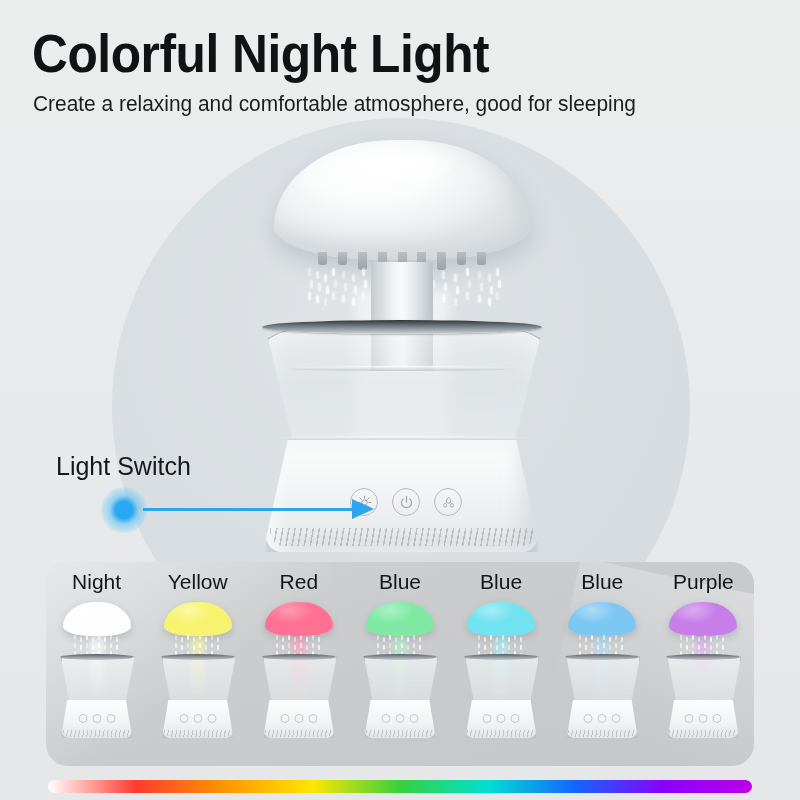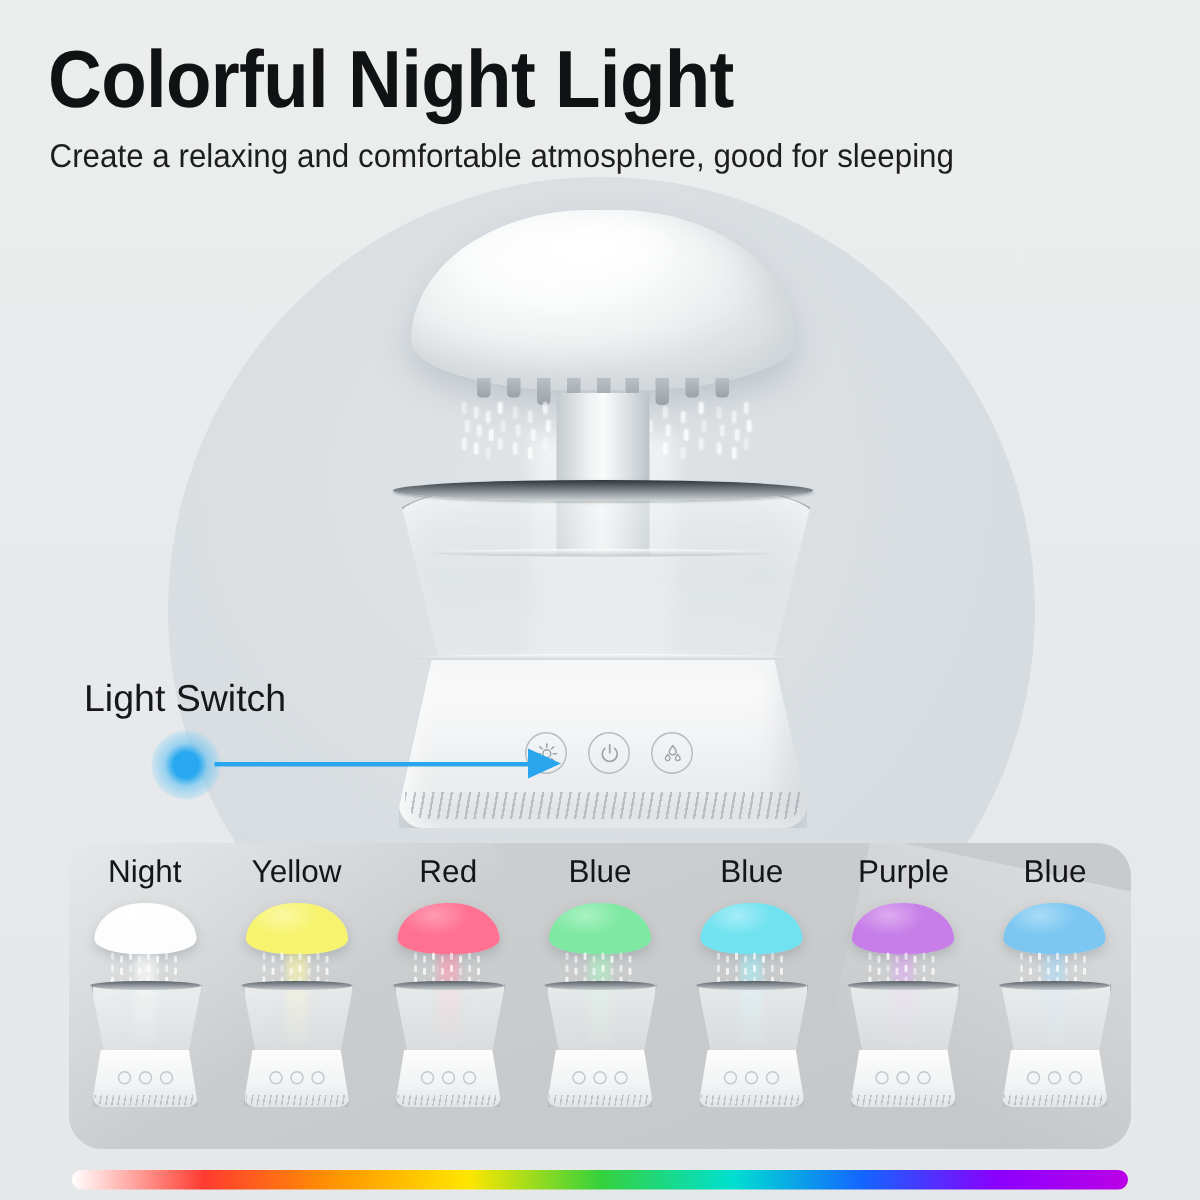--- a/index.html
+++ b/index.html
@@ -576,20 +576,62 @@
             <div class="mini-base"></div>
             <div class="mini-dots">
               <i></i>
               <i></i>
               <i></i>
             </div>
             <div class="mini-vents"></div>
           </div>
         </div>
         <div class="swatch">
+          <div class="sw-label">Blue</div>
+          <div class="mini">
+            <div class="mini-col" style="background: linear-gradient(rgb(170, 220, 247), rgba(255, 255, 255, 0.1));"></div>
+            <div class="mini-cap" style="background: radial-gradient(62% 72% at 36% 24%, rgb(170, 220, 247) 0%, rgb(124, 199, 242) 55%, rgb(124, 199, 242) 100%);"></div>
+            <div class="mini-rain">
+              <i style="left: 2px; top: 1px; opacity: 0.5;"></i>
+              <i style="left: 2px; top: 9px; opacity: 0.66;"></i>
+              <i style="left: 2px; top: 17px; opacity: 0.82;"></i>
+              <i style="left: 8px; top: 3px; opacity: 0.66;"></i>
+              <i style="left: 8px; top: 11px; opacity: 0.82;"></i>
+              <i style="left: 8px; top: 19px; opacity: 0.5;"></i>
+              <i style="left: 14px; top: 1px; opacity: 0.82;"></i>
+              <i style="left: 14px; top: 9px; opacity: 0.5;"></i>
+              <i style="left: 14px; top: 17px; opacity: 0.66;"></i>
+              <i style="left: 20px; top: 3px; opacity: 0.5;"></i>
+              <i style="left: 20px; top: 11px; opacity: 0.66;"></i>
+              <i style="left: 20px; top: 19px; opacity: 0.82;"></i>
+              <i style="left: 26px; top: 1px; opacity: 0.66;"></i>
+              <i style="left: 26px; top: 9px; opacity: 0.82;"></i>
+              <i style="left: 26px; top: 17px; opacity: 0.5;"></i>
+              <i style="left: 32px; top: 3px; opacity: 0.82;"></i>
+              <i style="left: 32px; top: 11px; opacity: 0.5;"></i>
+              <i style="left: 32px; top: 19px; opacity: 0.66;"></i>
+              <i style="left: 38px; top: 1px; opacity: 0.5;"></i>
+              <i style="left: 38px; top: 9px; opacity: 0.66;"></i>
+              <i style="left: 38px; top: 17px; opacity: 0.82;"></i>
+              <i style="left: 44px; top: 3px; opacity: 0.66;"></i>
+              <i style="left: 44px; top: 11px; opacity: 0.82;"></i>
+              <i style="left: 44px; top: 19px; opacity: 0.5;"></i>
+            </div>
+            <div class="mini-tank"></div>
+            <div class="mini-rim"></div>
+            <div class="mini-base"></div>
+            <div class="mini-dots">
+              <i></i>
+              <i></i>
+              <i></i>
+            </div>
+            <div class="mini-vents"></div>
+          </div>
+        </div>
+        <div class="swatch">
           <div class="sw-label">Purple</div>
           <div class="mini">
             <div class="mini-col" style="background: linear-gradient(rgb(220, 171, 240), rgba(255, 255, 255, 0.1));"></div>
             <div class="mini-cap" style="background: radial-gradient(62% 72% at 36% 24%, rgb(220, 171, 240) 0%, rgb(199, 126, 232) 55%, rgb(199, 126, 232) 100%);"></div>
             <div class="mini-rain">
               <i style="left: 2px; top: 1px; opacity: 0.5;"></i>
               <i style="left: 2px; top: 9px; opacity: 0.66;"></i>
               <i style="left: 2px; top: 17px; opacity: 0.82;"></i>
               <i style="left: 8px; top: 3px; opacity: 0.66;"></i>
               <i style="left: 8px; top: 11px; opacity: 0.82;"></i>
@@ -617,60 +659,18 @@
             <div class="mini-rim"></div>
             <div class="mini-base"></div>
             <div class="mini-dots">
               <i></i>
               <i></i>
               <i></i>
             </div>
             <div class="mini-vents"></div>
           </div>
         </div>
-        <div class="swatch">
-          <div class="sw-label">Blue</div>
-          <div class="mini">
-            <div class="mini-col" style="background: linear-gradient(rgb(170, 220, 247), rgba(255, 255, 255, 0.1));"></div>
-            <div class="mini-cap" style="background: radial-gradient(62% 72% at 36% 24%, rgb(170, 220, 247) 0%, rgb(124, 199, 242) 55%, rgb(124, 199, 242) 100%);"></div>
-            <div class="mini-rain">
-              <i style="left: 2px; top: 1px; opacity: 0.5;"></i>
-              <i style="left: 2px; top: 9px; opacity: 0.66;"></i>
-              <i style="left: 2px; top: 17px; opacity: 0.82;"></i>
-              <i style="left: 8px; top: 3px; opacity: 0.66;"></i>
-              <i style="left: 8px; top: 11px; opacity: 0.82;"></i>
-              <i style="left: 8px; top: 19px; opacity: 0.5;"></i>
-              <i style="left: 14px; top: 1px; opacity: 0.82;"></i>
-              <i style="left: 14px; top: 9px; opacity: 0.5;"></i>
-              <i style="left: 14px; top: 17px; opacity: 0.66;"></i>
-              <i style="left: 20px; top: 3px; opacity: 0.5;"></i>
-              <i style="left: 20px; top: 11px; opacity: 0.66;"></i>
-              <i style="left: 20px; top: 19px; opacity: 0.82;"></i>
-              <i style="left: 26px; top: 1px; opacity: 0.66;"></i>
-              <i style="left: 26px; top: 9px; opacity: 0.82;"></i>
-              <i style="left: 26px; top: 17px; opacity: 0.5;"></i>
-              <i style="left: 32px; top: 3px; opacity: 0.82;"></i>
-              <i style="left: 32px; top: 11px; opacity: 0.5;"></i>
-              <i style="left: 32px; top: 19px; opacity: 0.66;"></i>
-              <i style="left: 38px; top: 1px; opacity: 0.5;"></i>
-              <i style="left: 38px; top: 9px; opacity: 0.66;"></i>
-              <i style="left: 38px; top: 17px; opacity: 0.82;"></i>
-              <i style="left: 44px; top: 3px; opacity: 0.66;"></i>
-              <i style="left: 44px; top: 11px; opacity: 0.82;"></i>
-              <i style="left: 44px; top: 19px; opacity: 0.5;"></i>
-            </div>
-            <div class="mini-tank"></div>
-            <div class="mini-rim"></div>
-            <div class="mini-base"></div>
-            <div class="mini-dots">
-              <i></i>
-              <i></i>
-              <i></i>
-            </div>
-            <div class="mini-vents"></div>
-          </div>
-        </div>
       </div>
   </div>
 
   <div class="rainbow" id="rainbow" style="background: linear-gradient(90deg, rgb(255, 255, 255), rgb(255, 59, 48), rgb(255, 149, 0), rgb(255, 230, 0), rgb(54, 209, 60), rgb(0, 224, 208), rgb(20, 100, 255), rgb(138, 0, 255), rgb(187, 0, 230));"></div>
 
 </div>
 
 </body></html>

